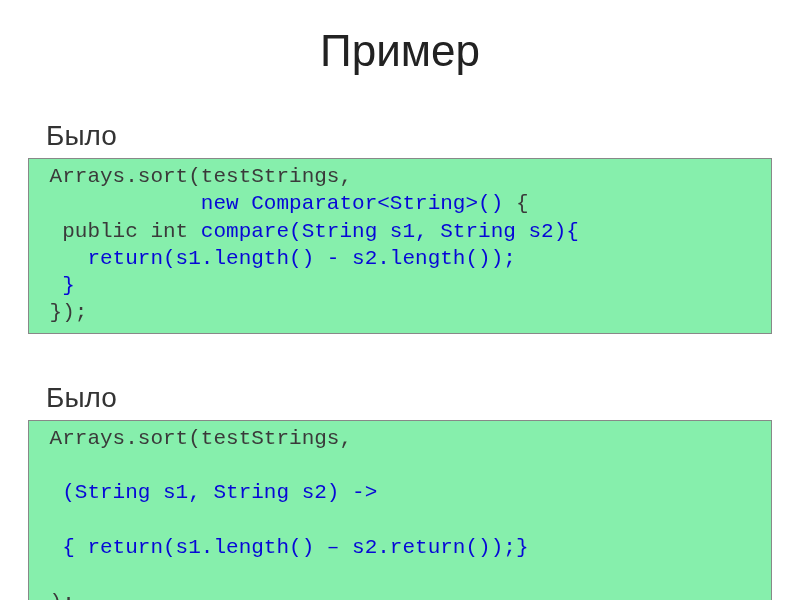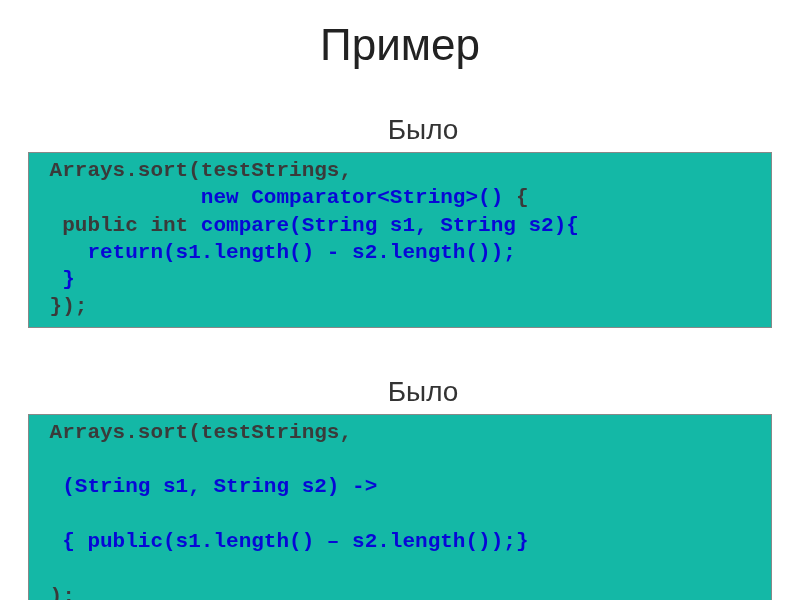--- a/index.html
+++ b/index.html
@@ -15,40 +15,39 @@
     position: relative;
     width: 800px;
     height: 600px;
     box-sizing: border-box;
   }
   .title {
     text-align: center;
     font-size: 44px;
     font-weight: 400;
     color: #222;
-    padding-top: 20px;
+    padding-top: 26px;
     padding-bottom: 24px;
   }
   .section-label {
     font-size: 28px;
     color: #333;
     margin-left: 46px;
     margin-bottom: 6px;
     margin-top: 20px;
     font-weight: 400;
-    text-align: center;
   }
   .code-box {
     margin: 0 28px 0 28px;
-    background: #14b8a6;
+    background: #86efac;
     border: 1px solid #888;
     padding: 4px 8px 6px 8px;
     font-family: "Lucida Console", "Courier New", monospace;
     font-size: 21px;
-    font-weight: bold;
+    font-weight: normal;
     line-height: 1.3;
     white-space: pre;
     color: #3a3a3a;
   }
   .code-box .blue { color: #0707d6; }
   .code-box .dark { color: #3a3a3a; }
   .spacer { height: 28px; }
 </style>
 </head>
 <body>
@@ -67,17 +66,17 @@
 <span class="dark"> });</span></div>
 
   <div class="spacer"></div>
 
   <div class="section-label">Было</div>
 
   <div class="code-box"><span class="dark"> Arrays.sort(testStrings,</span>
 
 <span class="blue">  (String s1, String s2) -&gt;</span>
 
-<span class="blue">  { public(s1.length() – s2.length());}</span>
+<span class="blue">  { return(s1.length() – s2.return());}</span>
 
 <span class="dark"> );</span></div>
 
 </div>
 
 </body></html>

